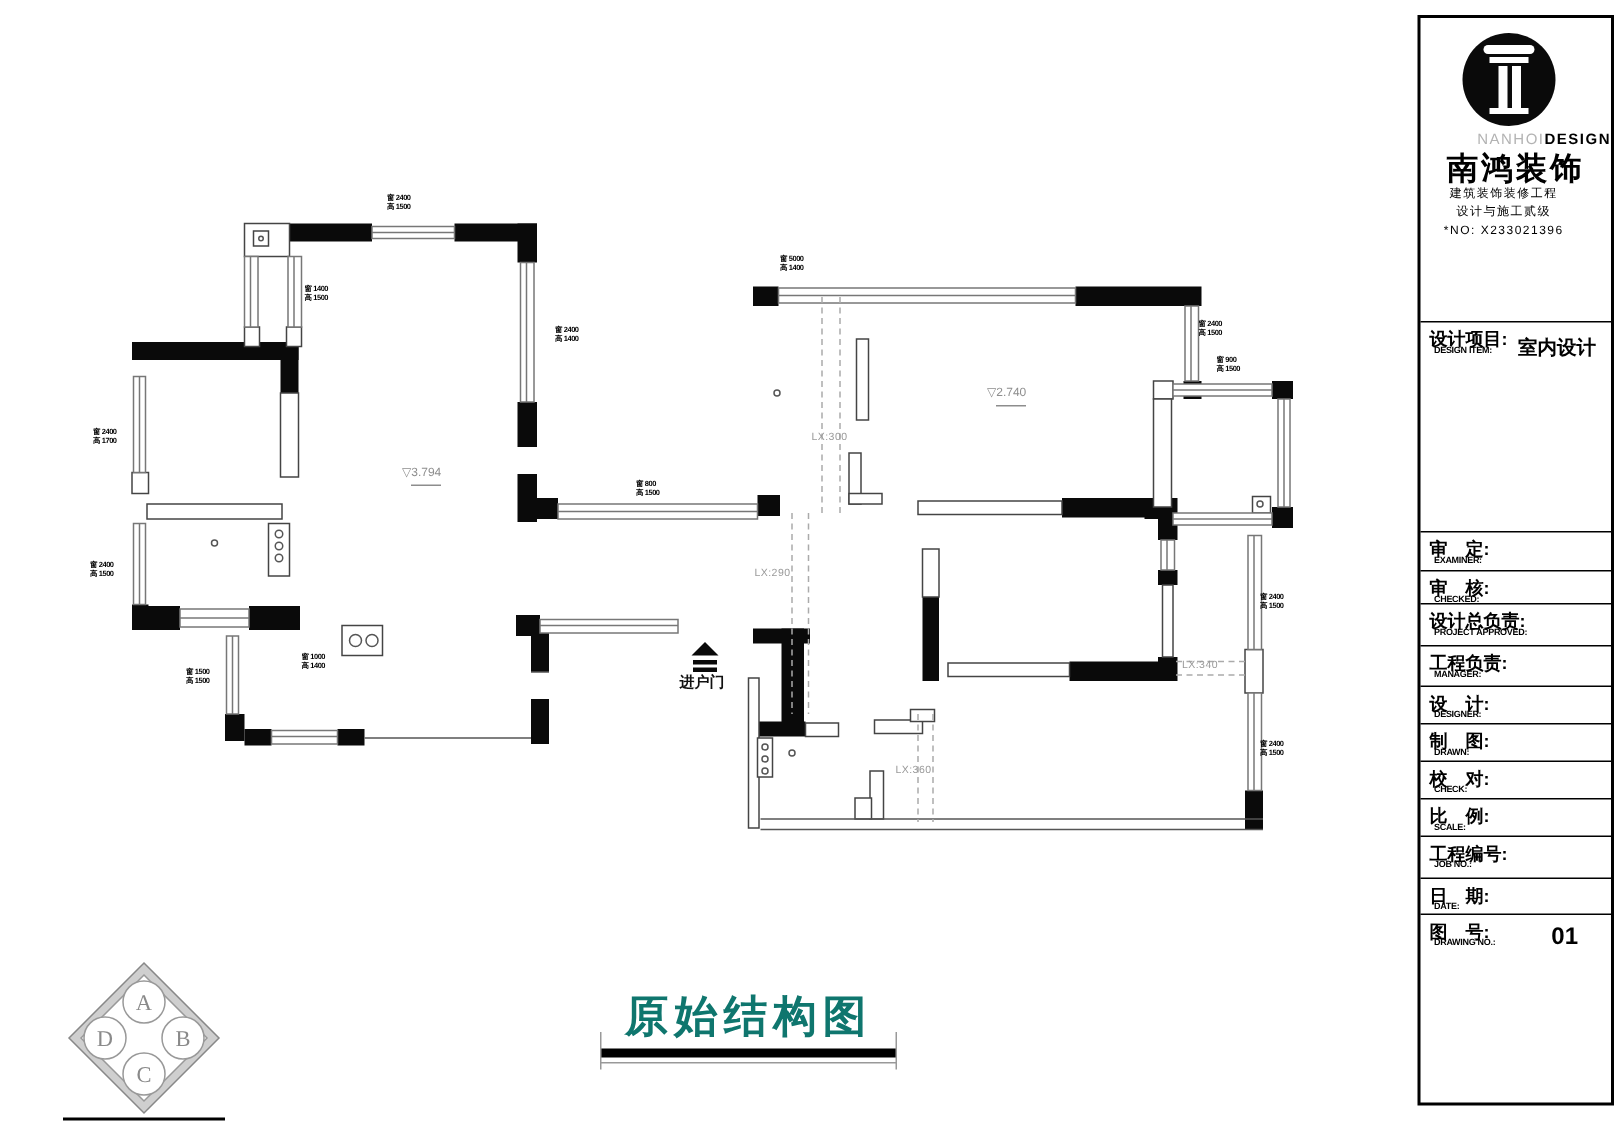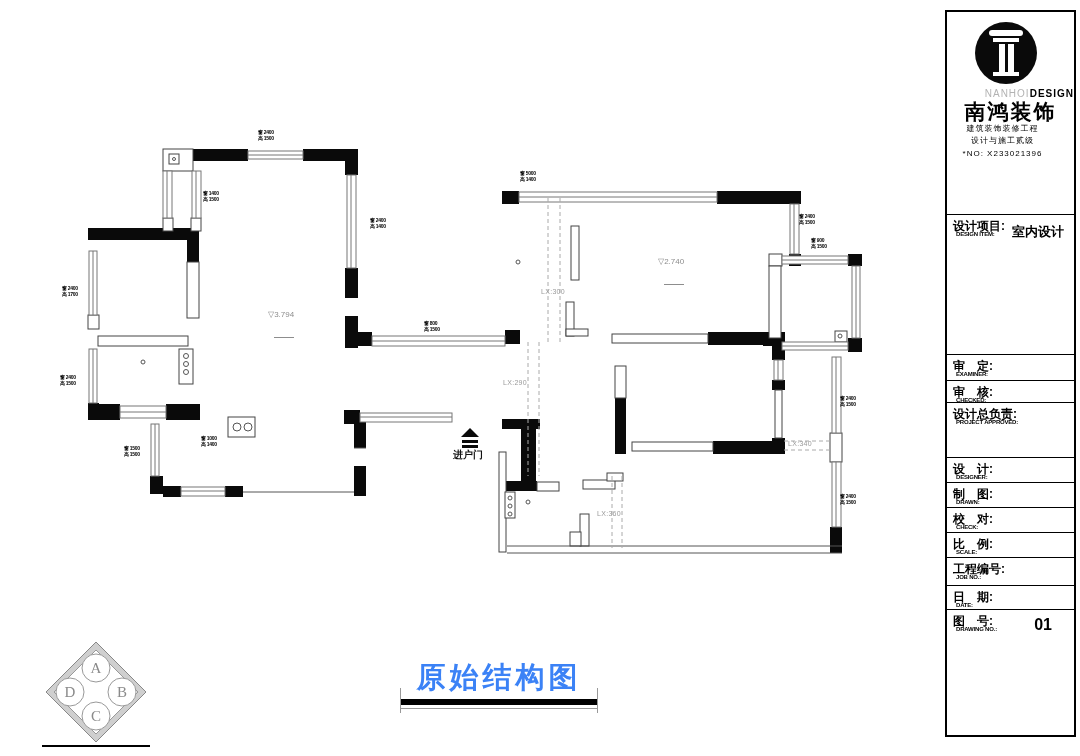--- a/index.html
+++ b/index.html
@@ -4,25 +4,25 @@
 <style>
   html,body{margin:0;padding:0;background:#fff;}
   #sheet{position:relative;width:1080px;height:756px;background:#fff;overflow:hidden;
          font-family:"Liberation Sans",sans-serif;color:#111;}
   
   #plan-svg{position:absolute;left:0;top:0;}
   .ov{position:absolute;white-space:nowrap;}
   .tag{font-size:5px;line-height:5.5px;font-weight:700;color:#000;letter-spacing:-.3px;}
   .beam{font-size:7px;color:#9a9a9a;letter-spacing:.3px;}
   .level{font-size:8px;color:#8d8d8d;}
-  .level .lv-val{border-bottom:1px solid #8d8d8d;padding-bottom:18px;}
+  .level .lv-val{border-bottom:1px solid #8d8d8d;padding-bottom:4px;}
   .entry-label{font-size:10px;color:#111;font-weight:600;}
   
   .plan-title{position:absolute;left:400px;top:658px;width:198px;text-align:center;
-              font-size:29px;font-weight:600;letter-spacing:4px;color:#3b82f6;}
+              font-size:29px;font-weight:600;letter-spacing:4px;color:#0f766e;}
   .title-bar{position:absolute;left:400px;top:699px;width:198px;height:6px;background:#000;}
   .title-thin{position:absolute;left:400px;top:708px;width:198px;height:1px;background:#999;}
   .title-tick{position:absolute;top:688px;width:1px;height:25px;background:#999;}
   
   #tblock{position:absolute;left:945px;top:10px;width:131px;height:727px;
           border:2px solid #000;background:#fff;box-sizing:border-box;}
   .tb-row{position:absolute;left:0;width:127px;border-top:1px solid #000;box-sizing:border-box;}
   .tb-zh{position:absolute;left:6px;top:3px;font-size:12px;font-weight:700;color:#000;}
   .tb-en{position:absolute;left:9px;top:16px;font-size:6px;font-weight:700;color:#000;letter-spacing:-.2px;}
   .tb-val{position:absolute;right:10px;top:8px;font-size:13px;font-weight:700;color:#000;}
@@ -319,20 +319,24 @@
       <div class="tb-en">EXAMINER:</div>
     </div>
     <div class="tb-row" style="top:368px;height:22px">
       <div class="tb-zh">审　核:</div>
       <div class="tb-en">CHECKED:</div>
     </div>
     <div class="tb-row" style="top:390px;height:28px">
       <div class="tb-zh">设计总负责:</div>
       <div class="tb-en">PROJECT APPROVED:</div>
     </div>
+    <div class="tb-row" style="top:418px;height:27px">
+      <div class="tb-zh">工程负责:</div>
+      <div class="tb-en">MANAGER:</div>
+    </div>
     <div class="tb-row" style="top:445px;height:25px">
       <div class="tb-zh">设　计:</div>
       <div class="tb-en">DESIGNER:</div>
     </div>
     <div class="tb-row" style="top:470px;height:25px">
       <div class="tb-zh">制　图:</div>
       <div class="tb-en">DRAWN:</div>
     </div>
     <div class="tb-row" style="top:495px;height:25px">
       <div class="tb-zh">校　对:</div>

